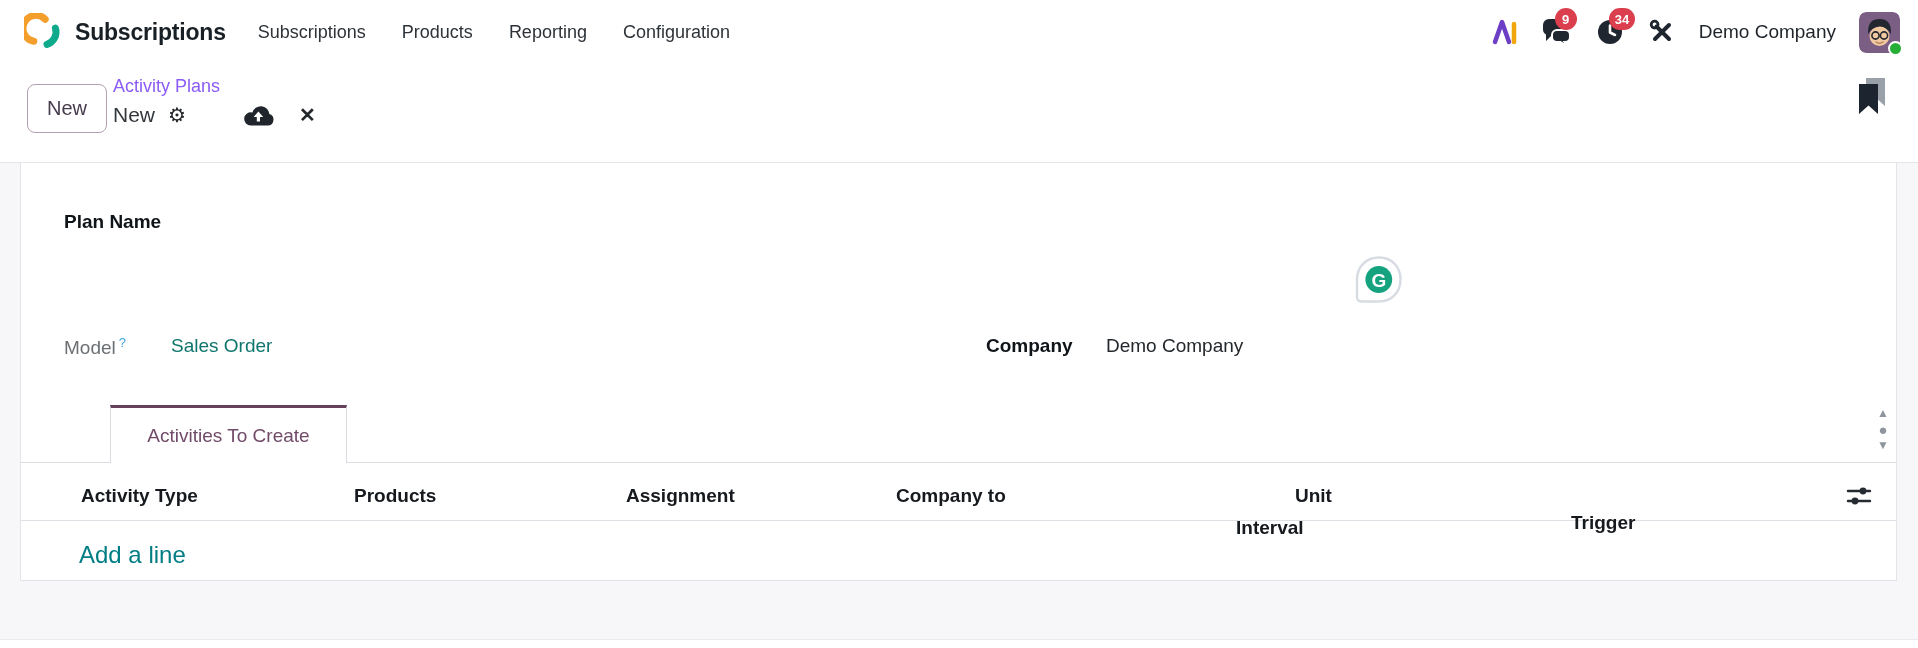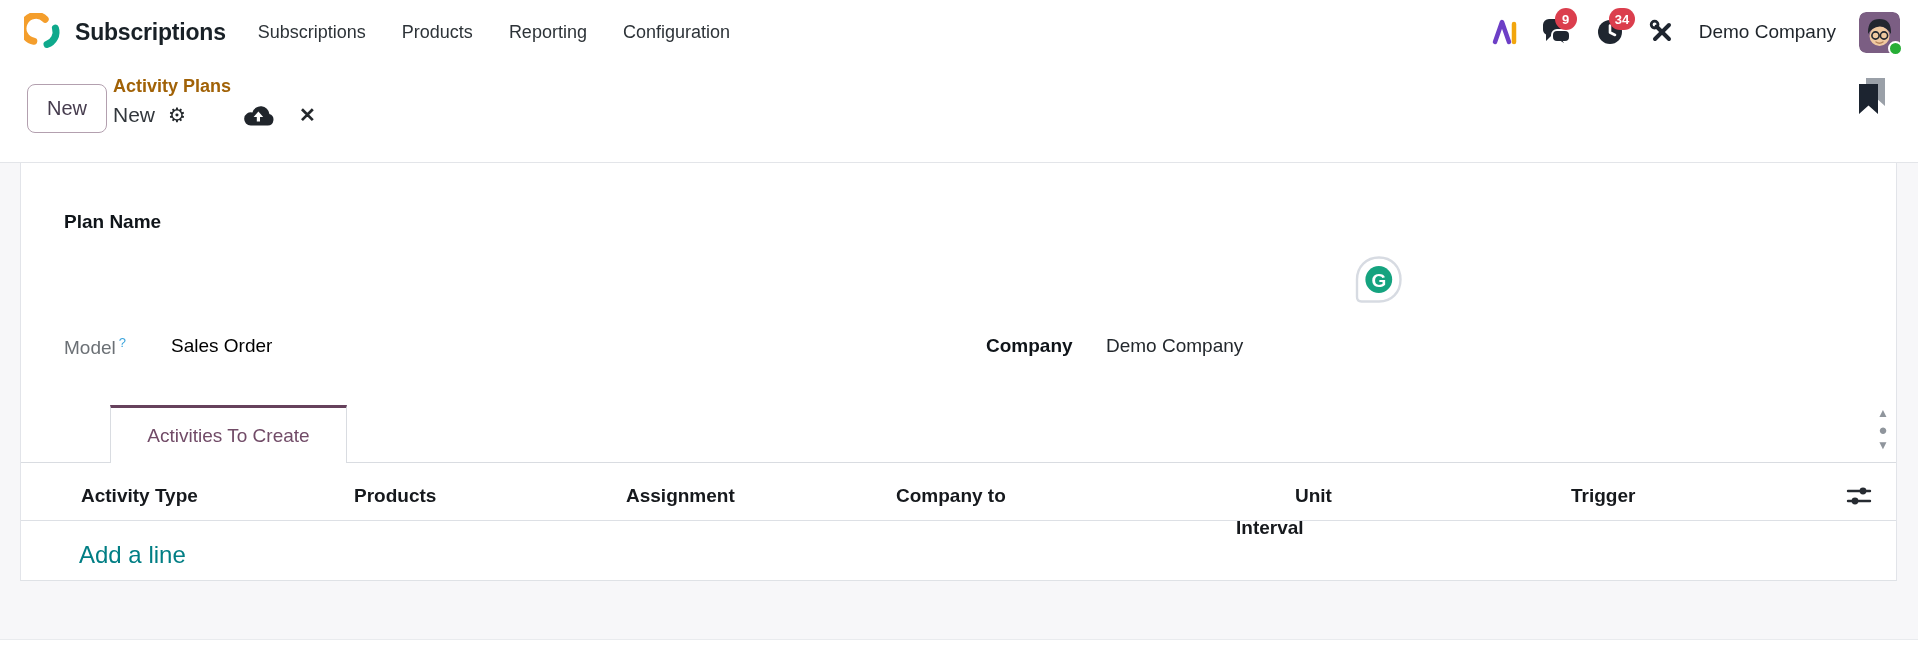--- a/index.html
+++ b/index.html
@@ -28,21 +28,21 @@
   .avatar-wrap svg { border-radius:7px; display:block; }
   .status-dot { position:absolute; right:-3px; bottom:-3px; width:15px; height:15px;
     background:#27ae36; border:2px solid #fff; border-radius:50%; }
 
   
   .control { position:absolute; left:0; top:64px; width:1918px; height:99px; }
   .btn-new { position:absolute; left:27px; top:20px; width:80px; height:49px; background:#fff;
     border:1px solid #b3a0af; border-radius:8px; font-size:20px; color:#463c4e;
     display:flex; align-items:center; justify-content:center; cursor:pointer; }
   .breadcrumbs { position:absolute; left:113px; top:10px; }
-  .bc-parent { font-size:18px; font-weight:700; color:#a16207; line-height:25px; cursor:pointer; }
+  .bc-parent { font-size:18px; font-weight:400; color:#8b5cf6; line-height:25px; cursor:pointer; }
   .bc-row { display:flex; align-items:center; margin-top:1px; height:30px; }
   .bc-current { font-size:21px; color:#32373c; }
   .bc-gear { margin-left:13px; font-size:20px; color:#23272b; cursor:pointer; line-height:1; }
   .bc-cloud { margin-left:57px; cursor:pointer; display:flex; }
   .bc-discard { margin-left:25px; font-size:20px; font-weight:700; color:#23272b; cursor:pointer; }
   .bookmark { position:absolute; right:30px; top:12px; cursor:pointer; }
 
   
   .content { position:absolute; left:0; top:163px; width:1918px; height:485px; background:#f7f7f9; }
   .sheet { position:absolute; left:20px; top:0; width:1877px; height:418px; background:#fff;
@@ -52,37 +52,37 @@
 
   .plan-label { position:absolute; left:43px; top:48px; font-size:19px; font-weight:700; color:#0f1419; }
   .plan-input { position:absolute; left:26px; top:82px; width:1366px; height:68px;
     border:none; border-bottom:2px solid #017e84; outline:none; background:transparent;
     font-family:"Liberation Sans", sans-serif; font-size:43px; color:#374151; padding:0 0 4px 2px; }
   .plan-input::placeholder { color:#979ea6; opacity:1; }
   .grammarly { position:absolute; left:1332px; top:91px; width:51px; height:51px; cursor:pointer; }
 
   .field-row-label-muted { position:absolute; left:43px; top:172px; font-size:19px; color:#6b7075; }
   .help-sup { font-size:13px; color:#3da5dc; vertical-align:7px; margin-left:3px; }
-  .model-value { position:absolute; left:150px; top:172px; font-size:19px; color:#000000; cursor:pointer; }
+  .model-value { position:absolute; left:150px; top:172px; font-size:19px; color:#0f766e; cursor:pointer; }
   .company-label { position:absolute; left:965px; top:172px; font-size:19px; font-weight:700; color:#0f1419; }
   .company-value { position:absolute; left:1085px; top:172px; font-size:19px; color:#23282d; cursor:pointer; }
 
   
   .tabbar { position:absolute; left:0; top:242px; width:1875px; height:58px;
     border-bottom:1px solid #d9dce1; }
   .tab-active { position:absolute; left:43px; top:0; width:237px; height:58px; background:#fff;
     border-left:1px solid #d9dce1; border-right:1px solid #d9dce1; border-top:3px solid #66415c;
     display:flex; align-items:center; justify-content:center;
     font-size:19px; color:#714b67; cursor:pointer;margin-left:46px; }
 
   
   .thead { position:absolute; left:0; top:300px; width:1875px; height:58px; border-bottom:1px solid #dde0e5; }
   .th { position:absolute; top:22px; font-size:19px; font-weight:700; color:#16191d; white-space:nowrap; }
   .th-0 { left:60px; } .th-1 { left:333px; } .th-2 { left:605px; } .th-3 { left:875px; }
-  .th-4 { left:1215px;margin-top:32px; } .th-5 { left:1274px; } .th-6 { left:1550px; }
+  .th-4 { left:1215px;margin-top:32px; } .th-5 { left:1274px; } .th-6 { left:1550px;margin-top:27px; }
   .optional-cols { position:absolute; left:1824px; top:20px; width:28px; height:26px; cursor:pointer; }
 
   .addline { position:absolute; left:58px; top:378px; font-size:24px; color:#017e84; cursor:pointer; }
 
   .autoscroll { position:absolute; left:1849px; top:243px; width:26px; text-align:center;
     color:#8f959c; user-select:none; }
   .autoscroll .tri { font-size:12px; line-height:15px; display:block; }
   .autoscroll .dot { font-size:15px; line-height:17px; display:block; }
 </style>
 </head>

